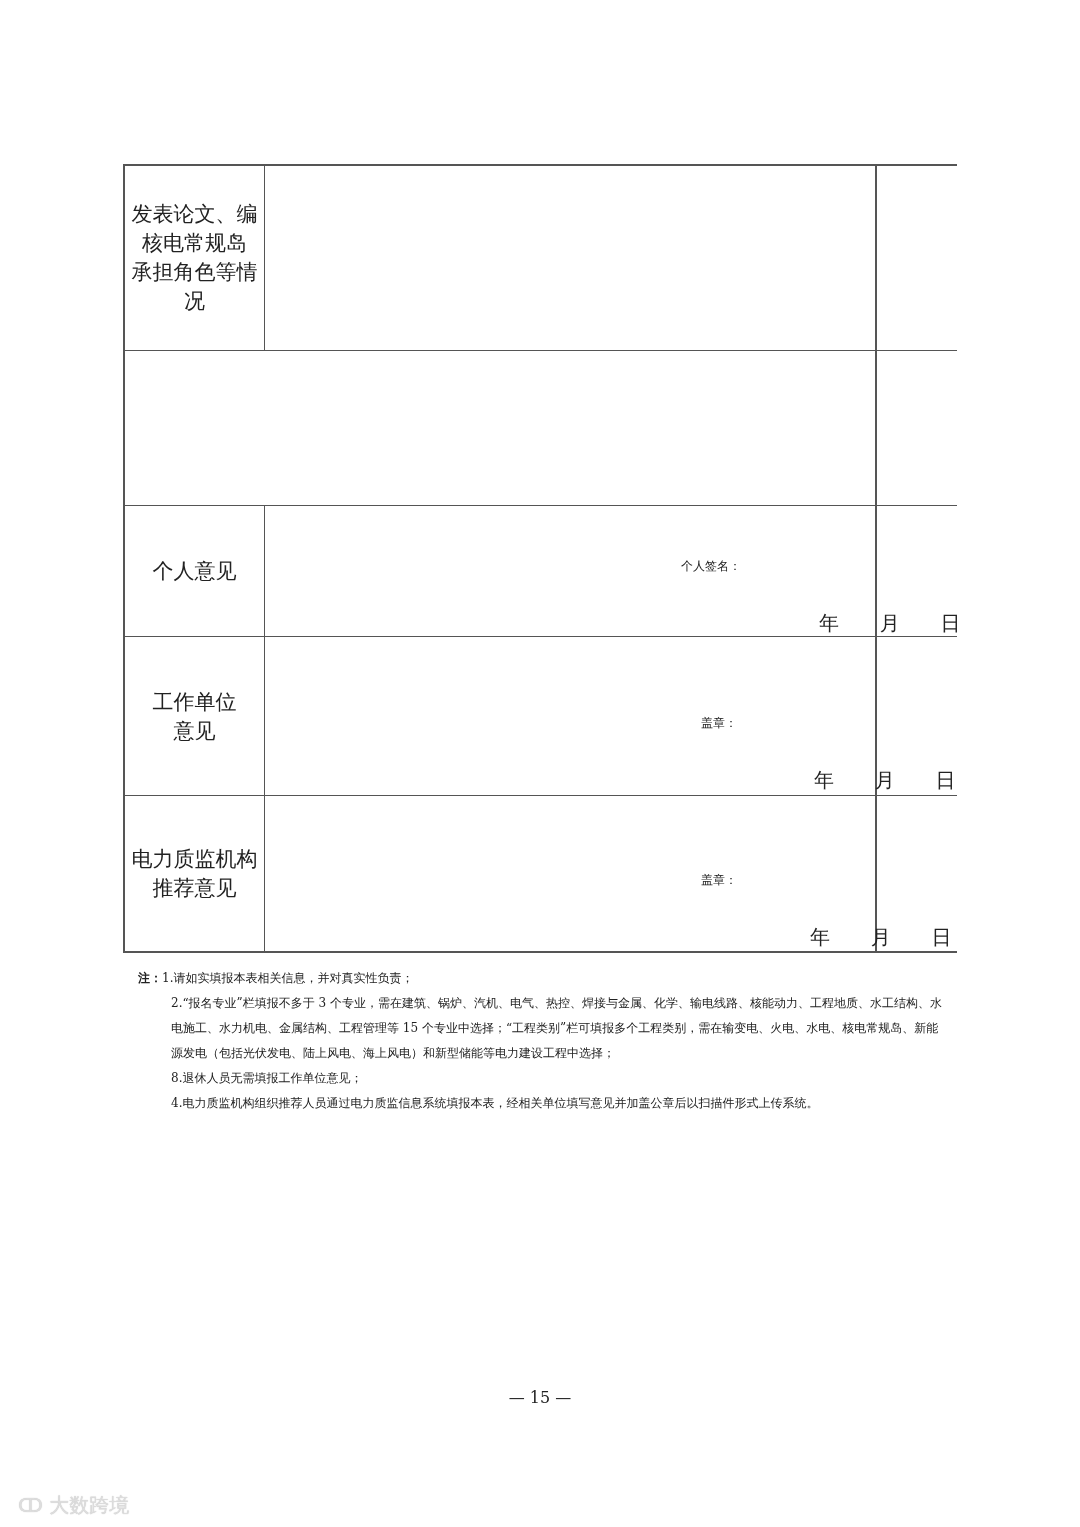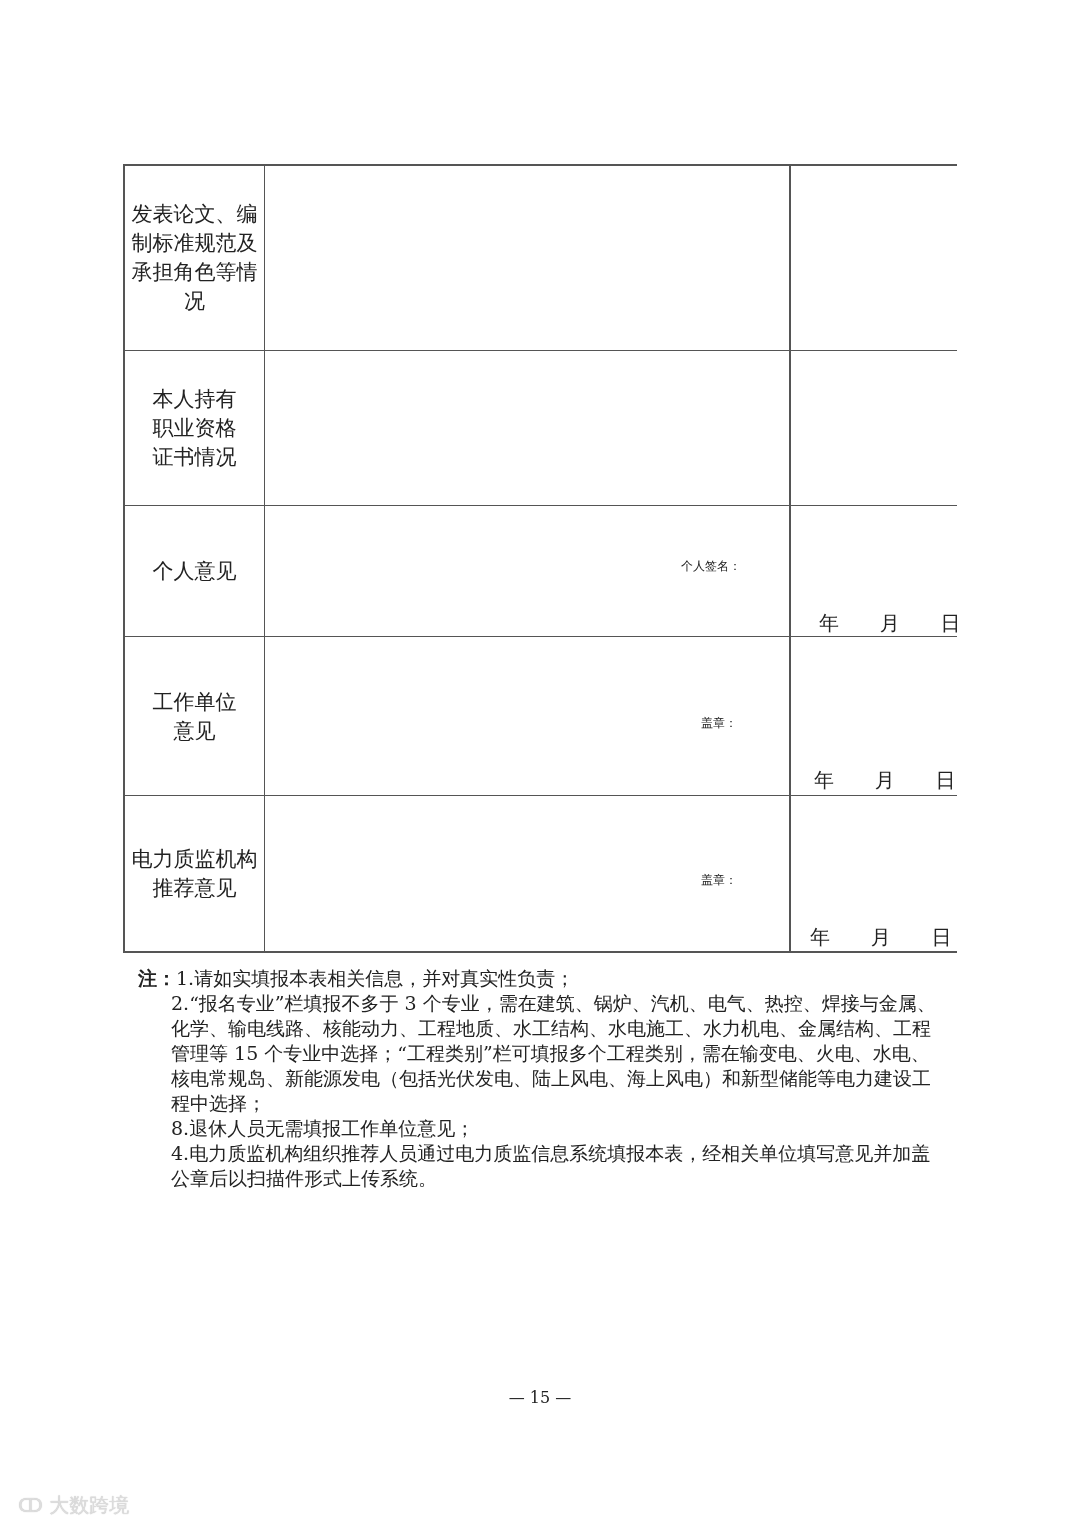--- a/index.html
+++ b/index.html
@@ -1,30 +1,30 @@
 <!DOCTYPE html>
 <html><head>
 <meta charset="utf-8">
 <style>
   html, body { margin:0; padding:0; background:#ffffff; }
   body { width:1080px; height:1527px; position:relative; overflow:hidden;
          font-family:"DejaVu Serif","Liberation Serif",serif; color:#222; }
-  .row { position:absolute; left:123px; width:668px; box-sizing:border-box;
+  .row { position:absolute; left:123px; width:754px; box-sizing:border-box;
          border-left:2px solid #555; border-right:2px solid #555; }
   .label-cell { position:absolute; left:0; top:0; bottom:0; width:140px;
                 border-right:1.5px solid #555; display:flex; align-items:center;
                 justify-content:center; text-align:center; font-size:21px; line-height:29px;
                 padding:0 4px; box-sizing:border-box; }
   .label-cell span { display:block; }
   .content-cell { position:absolute; left:141px; right:0; top:0; bottom:0; }
   .hline { position:absolute; left:123px; width:834px; height:0; border-top:1.5px solid #555; }
   .hline.thick { border-top:2px solid #555; }
   .sig { position:absolute; font-size:12px; }
   .date { position:absolute; font-size:20px; letter-spacing:0; white-space:pre; }
-  .notes { position:absolute; left:138px; top:966px; width:810px; font-size:19px; line-height:25px; }
+  .notes { position:absolute; left:138px; top:966px; width:810px; font-size:12px; line-height:25px; }
   .notes p { margin:0; }
   .notes .lead { font-weight:bold; }
   .indent { padding-left:33px; }
   .page-num { position:absolute; left:0; width:1080px; top:1388px; text-align:center; font-size:16px; }
   .watermark { position:absolute; left:18px; top:1492px; font-family:"DejaVu Sans",sans-serif;
                font-size:20px; color:#ddd; text-shadow:0 0 1px #bbb; }
 </style>
 </head>
 <body>
 
@@ -32,36 +32,29 @@
 <div class="hline" style="top:350px;"></div>
 <div class="hline" style="top:505px;"></div>
 <div class="hline" style="top:636px;"></div>
 <div class="hline" style="top:795px;"></div>
 <div class="hline thick" style="top:951px;"></div>
 
 <div class="row" style="top:165px;height:186px;">
   <div class="label-cell">
     <div>
       <span>发表论文、编</span>
-      <span>制标准规范及</span>
+      <span>核电常规岛</span>
       <span>承担角色等情</span>
       <span>况</span>
     </div>
   </div>
   <div class="content-cell"></div>
 </div>
 
 <div class="row" style="top:351px;height:155px;">
-  <div class="label-cell">
-    <div>
-      <span>本人持有</span>
-      <span>职业资格</span>
-      <span>证书情况</span>
-    </div>
-  </div>
   <div class="content-cell"></div>
 </div>
 
 <div class="row" style="top:506px;height:131px;">
   <div class="label-cell">
     <span>个人意见</span>
   </div>
   <div class="content-cell">
     <span class="sig" style="left:415px;top:52px;">个人签名：</span>
     <span class="date" style="left:553px;top:104px;word-spacing:14px;">年  月  日</span>

